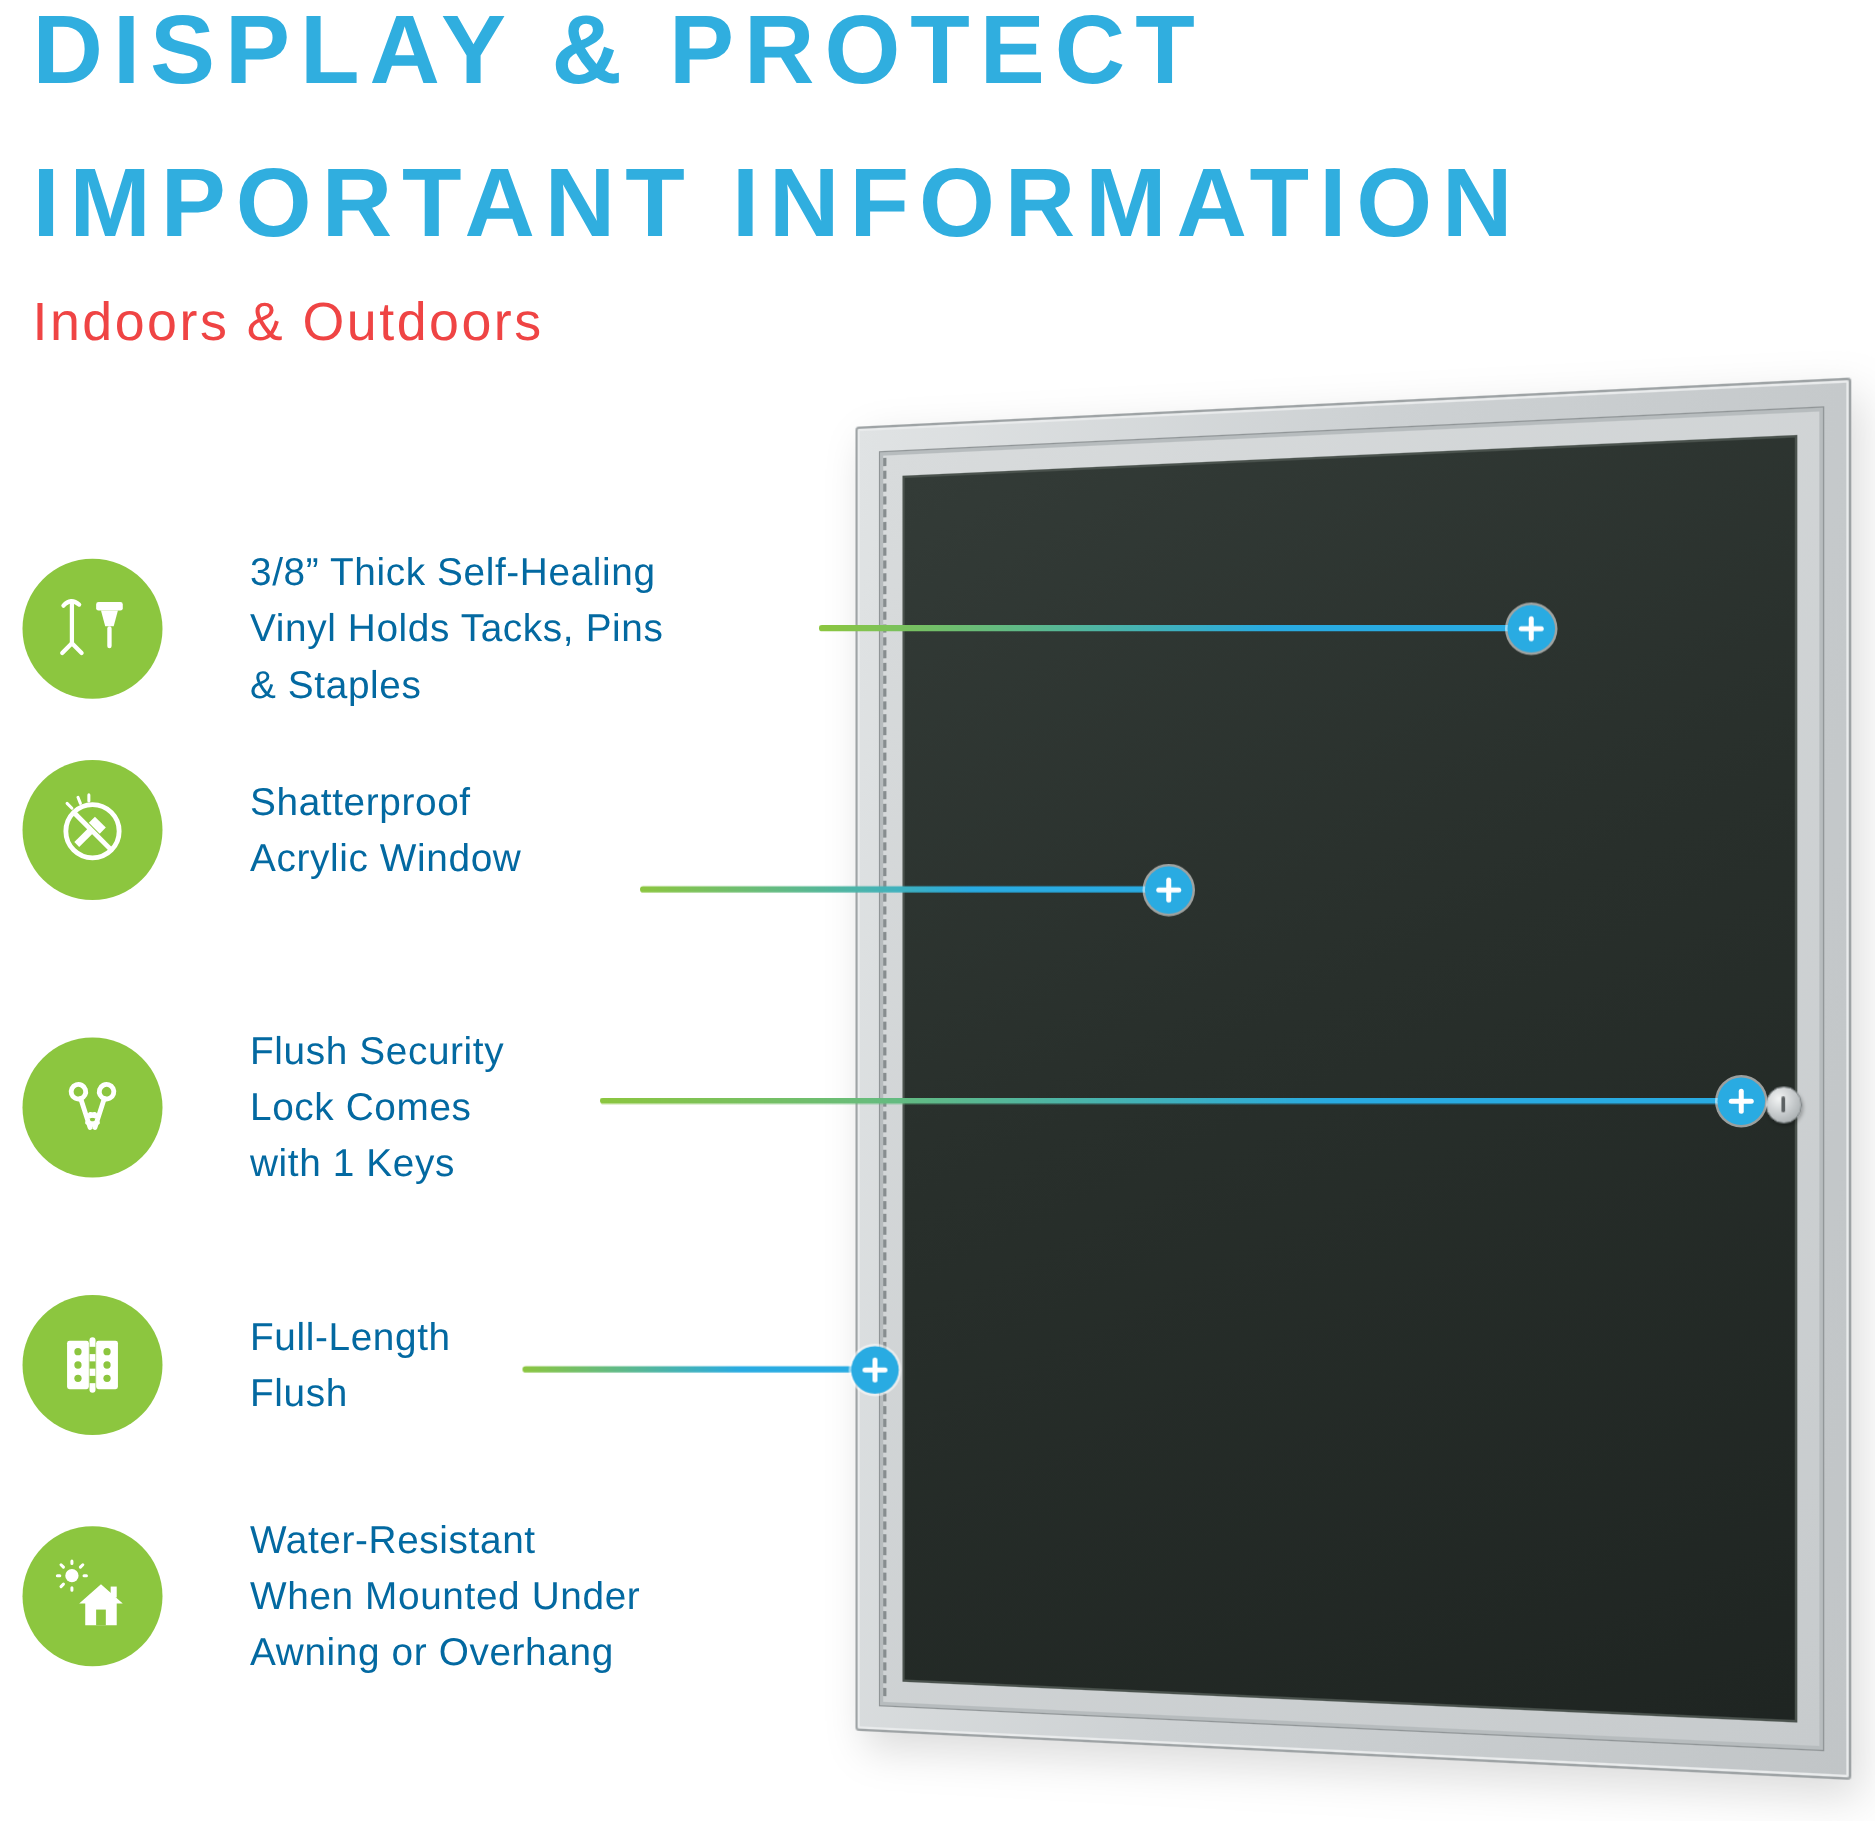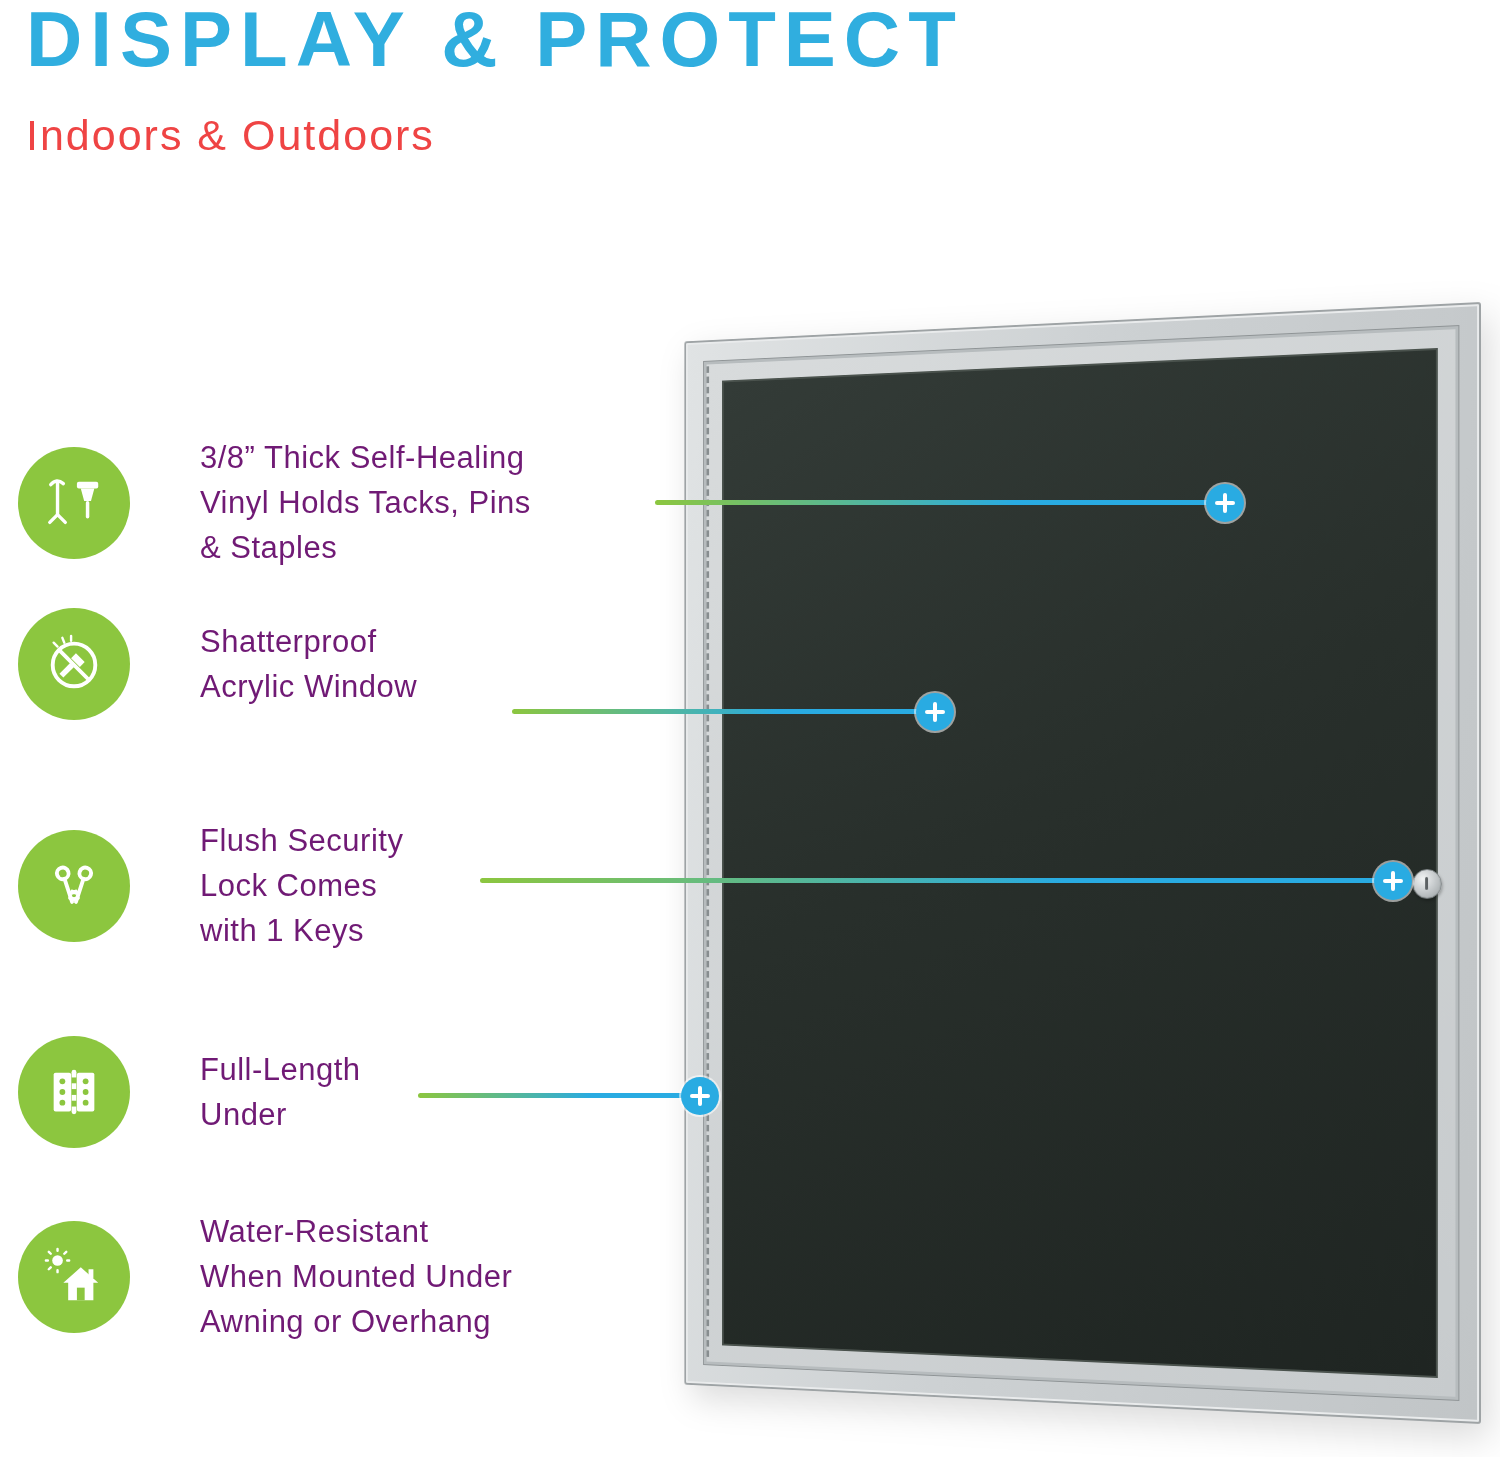--- a/index.html
+++ b/index.html
@@ -39,21 +39,21 @@
     width: 112px; height: 112px;
     border-radius: 50%;
     background: #8CC63F;
     display: flex; align-items: center; justify-content: center;
   }
   .feature-label {
     margin-left: 70px;
     font-size: 31px;
     line-height: 45px;
     letter-spacing: 0.5px;
-    color: #701a75;
+    color: #0369a1;
     white-space: pre-line;
   }
 
   
   .board {
     position: absolute;
     left: 611px; top: 302px;
     width: 870px; height: 1122px;
     transform: perspective(2000px) rotateY(-10deg);
     transform-origin: 100% 50%;
@@ -126,20 +126,21 @@
   .plus-marker::after  { left: 17px; top: 9px; width: 4px; height: 20px; }
 </style>
 </head>
 <body>
 
 <div class="canvas">
 
   <header class="header">
     <div class="title-block">
       <span class="title-line">DISPLAY &amp; PROTECT</span>
+      <span class="title-line">IMPORTANT INFORMATION</span>
     </div>
     <div class="subtitle">Indoors &amp; Outdoors</div>
   </header>
 
   <div class="board">
     <div class="frame-outer"></div>
     <div class="frame-door">
       <div class="board-surface"></div>
     </div>
     <div class="hinge-strip"></div>
@@ -233,21 +234,21 @@
             <circle cx="44" cy="21" r="3"></circle>
               <circle cx="44" cy="32" r="3"></circle>
               <circle cx="44" cy="43" r="3"></circle>
             <rect x="29.5" y="17" width="5" height="6"></rect>
             <rect x="29.5" y="29" width="5" height="6"></rect>
             <rect x="29.5" y="41" width="5" height="6"></rect>
           </g>
         </svg>
       </div>
       <div class="feature-label">Full-Length
-Under</div>
+Flush</div>
     </div>
 
     <div class="feature" style="top:1209px;">
       <div class="badge">
         <svg viewBox="0 0 64 64" width="62" height="62" aria-hidden="true">
           <g fill="#fff">
             <circle cx="15" cy="15" r="5.5"></circle>
           </g>
           <g fill="none" stroke="#fff" stroke-width="2.5" stroke-linecap="round">
             <path d="M15 5 v-2 M15 25 v2 M5 15 h-2 M25 15 h2 M8 8 l-2 -2 M22 8 l2 -2 M8 22 l-2 2"></path>

